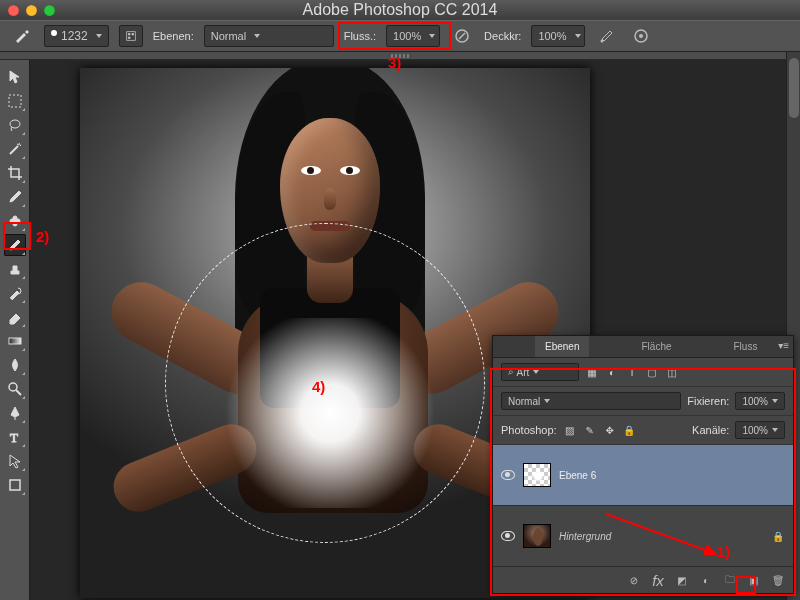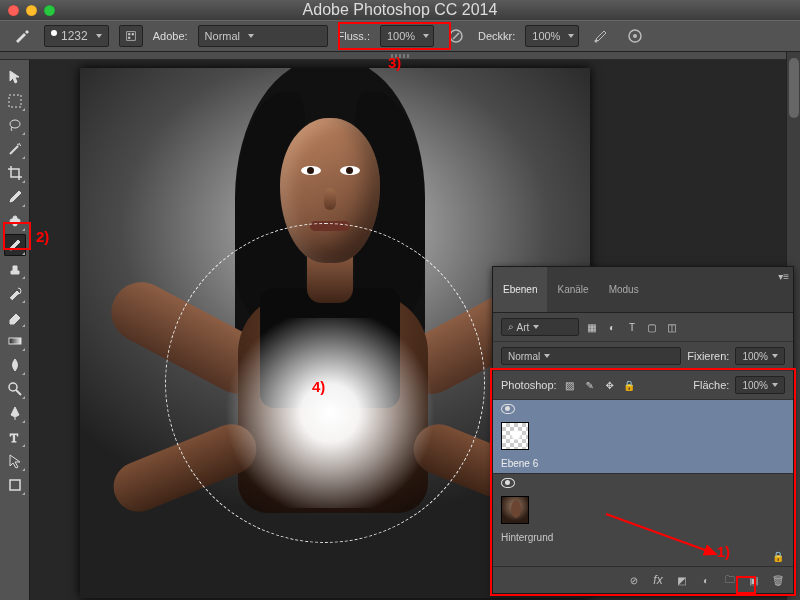--- a/index.html
+++ b/index.html
@@ -167,29 +167,29 @@
   .ann.box { border:2px solid #f00; background:transparent;}
 
   
   .layers {
     position:absolute; right:6px; bottom:6px;
     width:302px; background:#454545;
     border:1px solid #1a1a1a; box-shadow:0 2px 8px rgba(0,0,0,.6);
     font-size:10px;
   }
   .layers .tabs{ display:flex; background:#3a3a3a; border-bottom:1px solid #222;}
-  .layers .tab{ padding:17px 10px; color:#aaa;}
+  .layers .tab{ padding:5px 10px; color:#aaa;margin-left:42px;}
   .layers .tab.active{ background:#4a4a4a; color:#e8e8e8;}
   .layers .row{ display:flex; align-items:center; gap:6px; padding:5px 8px; border-bottom:1px solid #333;}
   .layers .sel{ background:#383838; border:1px solid #222; height:18px;
     display:flex; align-items:center; padding:0 6px; border-radius:2px; flex:1;}
   .layers .sel.mini{flex:0 0 48px;}
   .layers .iconset{ display:flex; gap:6px; color:#ccc;}
   .layers .iconset span{width:14px;height:14px;display:flex;align-items:center;justify-content:center;}
-  .layer-item{ display:flex; gap:8px; padding:4px 8px; border-bottom:1px solid #2e2e2e;flex-direction:column;}
+  .layer-item{ display:flex; align-items:center; gap:8px; padding:18px 8px; border-bottom:1px solid #2e2e2e;}
   .layer-item.selected{ background:#6f82a0;}
   .eye-icon{ width:14px; height:10px; position:relative;}
   .eye-icon::before{content:"";position:absolute;inset:0;border:1px solid #ddd;border-radius:50%/60%;}
   .eye-icon::after{content:"";position:absolute;left:4px;top:2px;width:5px;height:5px;background:#ddd;border-radius:50%;}
   .thumb{ width:28px;height:24px;background:#ddd;border:1px solid #000;position:relative;flex:0 0 28px;}
   .thumb.checker{background:
     conic-gradient(#ccc 25%,#fff 0 50%,#ccc 0 75%,#fff 0) 0 0/8px 8px;}
   .thumb.checker::after{content:"";position:absolute;left:8px;top:6px;width:12px;height:12px;
     background:radial-gradient(circle,#fff 0 40%,transparent 70%);}
   .thumb.bg{background:radial-gradient(circle at 50% 35%,#9b7a63 0,#2b1b13 70%);} 
@@ -236,21 +236,21 @@
     <span style="font-size:12px;">1232</span>
   </div>
   <div class="chip small">
     <svg width="14" height="14" viewBox="0 0 14 14">
         <rect x="1" y="1" width="12" height="12" fill="none" stroke="#ccc"></rect>
         <rect x="3" y="3" width="3" height="3" fill="#ccc"></rect>
         <rect x="8" y="3" width="3" height="3" fill="#ccc"></rect>
         <rect x="3" y="8" width="3" height="3" fill="#ccc"></rect>
       </svg>
   </div>
-  <span class="lbl">Adobe:</span>
+  <span class="lbl">Ebenen:</span>
   <div class="chip dropdown-caret" style="width:130px;">
     <span>Normal</span>
   </div>
   <span class="lbl">Fluss.:</span>
   <div class="chip dropdown-caret" style="width:54px;">
     <span>100%</span>
   </div>
   <div class="icon-btn">
     <svg viewBox="0 0 16 16">
         <circle cx="8" cy="8" r="6" fill="none" stroke="#bbb" stroke-width="1.5"></circle>
@@ -421,22 +421,22 @@
 <div class="ann" style="left:36px; top:228px;">2)</div>
 
 <div class="ann box" style="left:338px; top:22px; width:113px; height:28px;"></div>
 <div class="ann" style="left:388px; top:54px;">3)</div>
 
 <div class="ann" style="left:312px; top:378px;">4)</div>
 
 <div class="layers">
   <div class="tabs">
     <div class="tab active">Ebenen</div>
-    <div class="tab">Kanäle</div>
-    <div class="tab">Modus</div>
+    <div class="tab">Fläche</div>
+    <div class="tab">Fluss</div>
     <div class="menu-flyout">▾≡</div>
   </div>
 
   <div class="row">
     <div class="sel dropdown-caret" style="flex:0 0 78px;">
       <span style="margin-right:3px;">⌕</span>
       <span>Art</span>
     </div>
     <div class="iconset">
       <span>▦</span>
@@ -458,41 +458,41 @@
   </div>
 
   <div class="row">
     <span class="lbl">Photoshop:</span>
     <div class="iconset">
       <span>▨</span>
       <span>✎</span>
       <span>✥</span>
       <span>🔒</span>
     </div>
-    <span class="lbl" style="margin-left:auto;">Fläche:</span>
+    <span class="lbl" style="margin-left:auto;">Kanäle:</span>
     <div class="sel mini dropdown-caret">
       <span>100%</span>
     </div>
   </div>
 
   <div class="layer-item selected">
     <div class="eye-icon"></div>
     <div class="thumb checker"></div>
     <span style="color:#eee;">Ebene 6</span>
   </div>
   <div class="layer-item">
     <div class="eye-icon"></div>
     <div class="thumb bg"></div>
-    <span style="">Hintergrund</span>
+    <span style="font-style:italic;">Hintergrund</span>
     <span class="lock">🔒</span>
   </div>
 
   <div class="layer-footer">
     <span>⊘</span>
-    <span style="font-size:12px;font-style:italic;">fx</span>
+    <span style="font-size:15px;font-style:italic;">fx</span>
     <span>◩</span>
     <span>◐</span>
     <span>🗀</span>
     <span>▣</span>
     <span>🗑</span>
   </div>
 </div>
 
 <div class="ann box" style="right:4px; bottom:4px; width:306px; height:228px;"></div>
 <div class="ann box" style="right:44px; bottom:6px; width:20px; height:18px;"></div>

